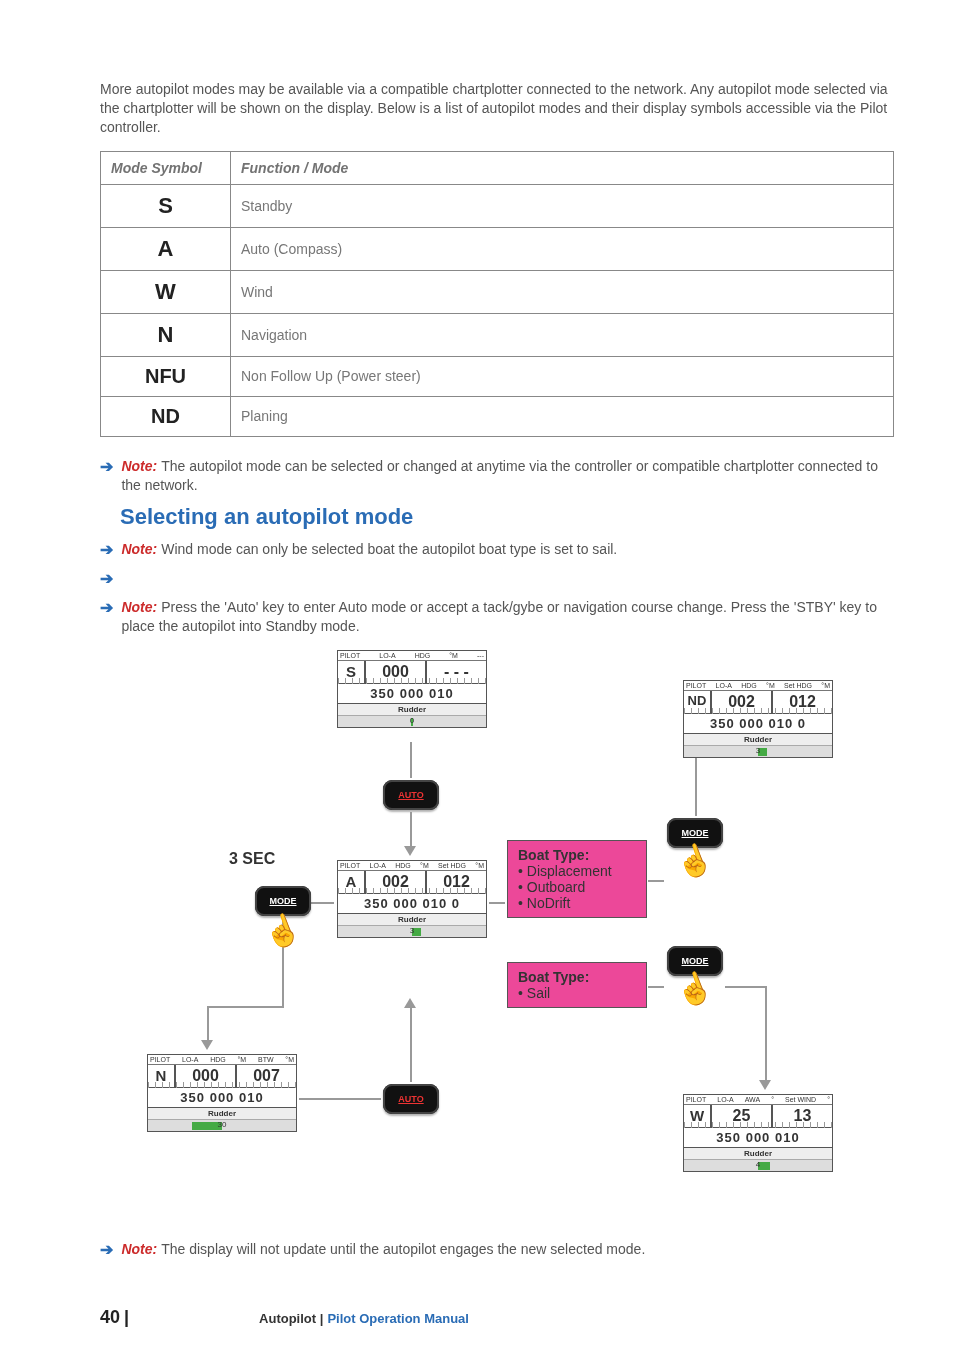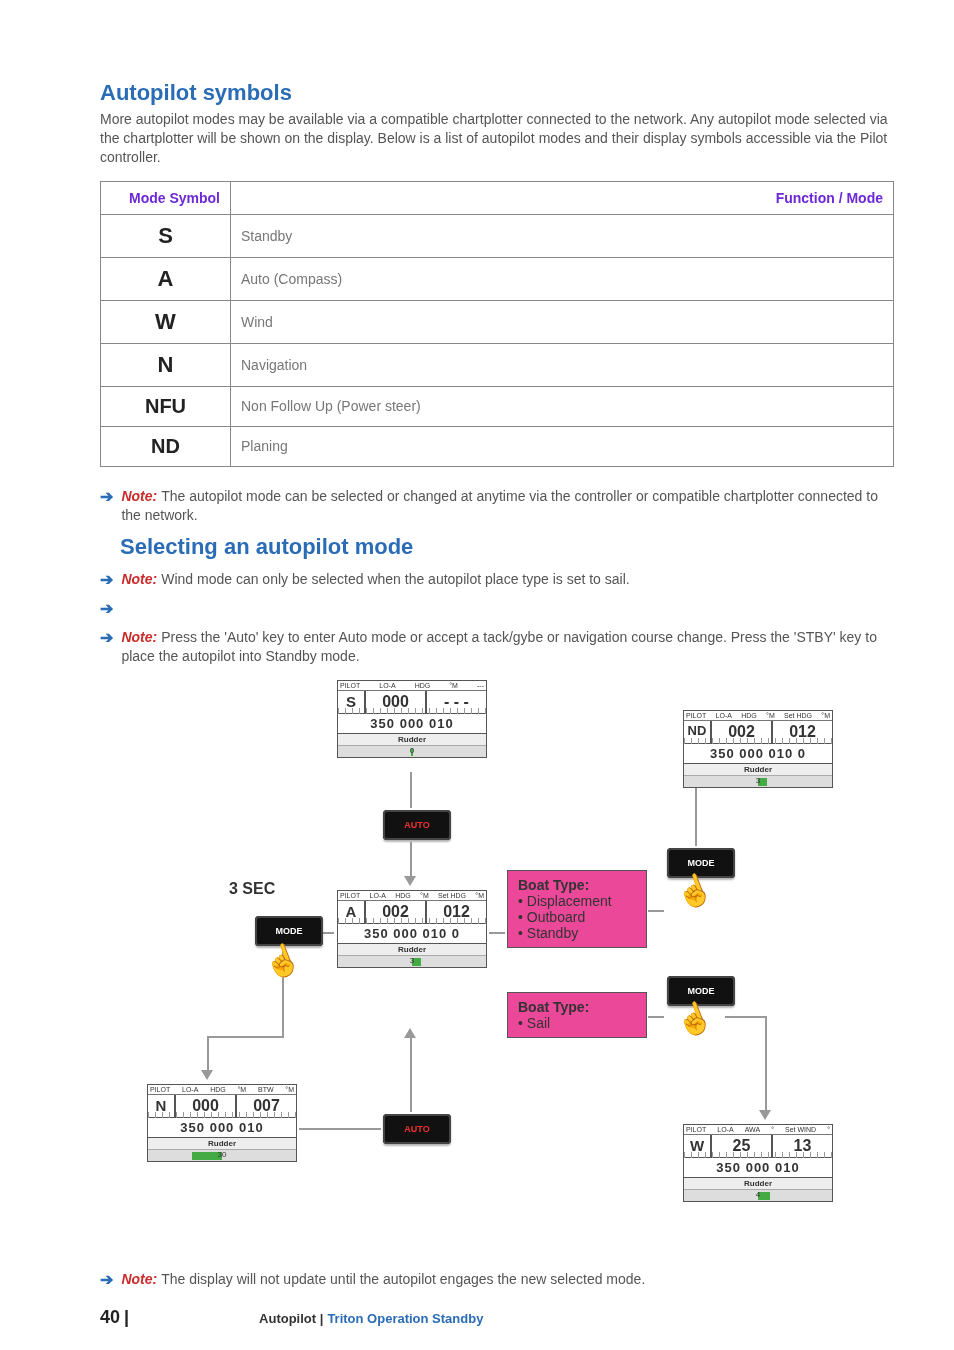--- a/index.html
+++ b/index.html
@@ -31,22 +31,23 @@
     border-collapse: collapse;
     margin: 10px 0 20px 0;
     font-size: 14px;
   }
   table.modes th, table.modes td {
     border: 1px solid #888;
     padding: 8px 10px;
   }
   table.modes th {
     font-weight: bold;
-    color: #6d28d9;
-    text-align: right;
+    color: #737373;
+    text-align: left;
+    font-style: italic;
   }
   td.sym { text-align: center; font-weight: bold; font-size: 22px; color:#222; }
   td.func { color:#777; }
   .note-row {
     display: flex;
     align-items: flex-start;
     margin: 10px 0;
     padding-left: -10px;
   }
   .arrow {
@@ -91,29 +92,30 @@
   .scale-row::before {
     content:""; position:absolute; top:-6px; left:0; right:0; height:6px;
     background: repeating-linear-gradient(90deg,#999 0,#999 1px, transparent 1px, transparent 7px);
   }
   .rudder-lbl { text-align:center; font-size:8px; font-weight:bold; padding:1px 4px; background:#eee; }
   .rudder-bar { height:12px; background:#ddd; position:relative; border-top:1px solid #aaa;}
   .rudder-fill { position:absolute; top:2px; height:8px; background:#4a4; }
 
   .key {
     position:absolute;
-    width:68px; height:30px;
-    border-radius:4px;
+    width:56px; height:30px;
+    border-radius:9px;
     background:#111;
     color:#fff;
     font-size:9px;
     font-weight:bold;
     text-align:center;
     line-height:30px;
     box-shadow: inset 0 0 0 2px #444, 0 2px 2px rgba(0,0,0,0.3);
+    text-decoration: underline;
   }
   .key.red { color:#e33; }
   .key.white { color:#fff; }
   .hand {
     position:absolute;
     width:44px; height:44px;
     font-size:30px;
     color:#888;
     transform: rotate(-20deg);
   }
@@ -162,21 +164,20 @@
   }
   .pg-no { font-weight:bold; font-size:18px; margin-right:4px; color:#222;}
   .bar { font-weight:bold; font-size:18px; color:#222; margin-right:130px;}
   .ft-sec { font-weight:bold; color:#333; }
   .ft-doc { font-weight:bold; color:#2a6cb5; margin-left:4px; }
 </style>
 </head>
 <body>
 
 <div class="page">
-  <h2 class="blue-h">Autopilot symbols</h2>
   <p class="para">More autopilot modes may be available via a compatible chartplotter connected to the network. Any autopilot mode selected via the chartplotter will be shown on the display. Below is a list of autopilot modes and their display symbols accessible via the Pilot controller.</p>
 
   <table class="modes">
     <thead>
       <tr>
         <th style="width:130px">Mode Symbol</th>
         <th>Function / Mode</th>
       </tr>
     </thead>
     <tbody>
@@ -209,21 +210,21 @@
 
   <div class="note-row">
     <span class="arrow">➔</span>
     <div class="note-text"><span class="note-label">Note:</span><span>The autopilot mode can be selected or changed at anytime via the controller or compatible chartplotter connected to the network.</span></div>
   </div>
 
   <h2 class="blue-h sub-indent">Selecting an autopilot mode</h2>
 
   <div class="note-row">
     <span class="arrow">➔</span>
-    <div class="note-text"><span class="note-label">Note:</span><span>Wind mode can only be selected when the autopilot place type is set to sail.</span></div>
+    <div class="note-text"><span class="note-label">Note:</span><span>Wind mode can only be selected boat the autopilot boat type is set to sail.</span></div>
   </div>
   <div class="note-row">
     <span class="arrow">➔</span>
   </div>
   <div class="note-row">
     <span class="arrow">➔</span>
     <div class="note-text"><span class="note-label">Note:</span><span>Press the 'Auto' key to enter Auto mode or accept a tack/gybe or navigation course change. Press the 'STBY' key to place the autopilot into Standby mode.</span></div>
   </div>
 
   <div class="diagram">
@@ -310,21 +311,21 @@
 
     <div class="flow-line" style="left:263px; top:356px; width:2px; height:76px;"></div>
     <div class="flow-arrow up" style="left:257px; top:348px;"></div>
     <div class="key red" style="left:236px; top:434px;">AUTO</div>
     <div class="flow-line" style="left:152px; top:448px; width:82px; height:2px;"></div>
 
     <div class="boat-box" style="left:360px; top:190px;">
       <div class="bt-h">Boat Type:</div>
       <div>• Displacement</div>
       <div>• Outboard</div>
-      <div>• Standby</div>
+      <div>• NoDrift</div>
     </div>
     <div class="boat-box" style="left:360px; top:312px;">
       <div class="bt-h">Boat Type:</div>
       <div>• Sail</div>
     </div>
     <div class="flow-line" style="left:342px; top:252px; width:16px; height:2px;"></div>
     <div class="flow-line" style="left:501px; top:230px; width:16px; height:2px;"></div>
     <div class="flow-line" style="left:501px; top:336px; width:16px; height:2px;"></div>
 
     <div class="key white" style="left:520px; top:168px;">MODE</div>
@@ -389,14 +390,14 @@
   <div class="note-row">
     <span class="arrow">➔</span>
     <div class="note-text"><span class="note-label">Note:</span><span>The display will not update until the autopilot engages the new selected mode.</span></div>
   </div>
 </div>
 
 <div class="footer">
   <span class="pg-no">40</span>
   <span class="bar">|</span>
   <span class="ft-sec">Autopilot |</span>
-  <span class="ft-doc">Triton Operation Standby</span>
+  <span class="ft-doc">Pilot Operation Manual</span>
 </div>
 
 </body></html>

